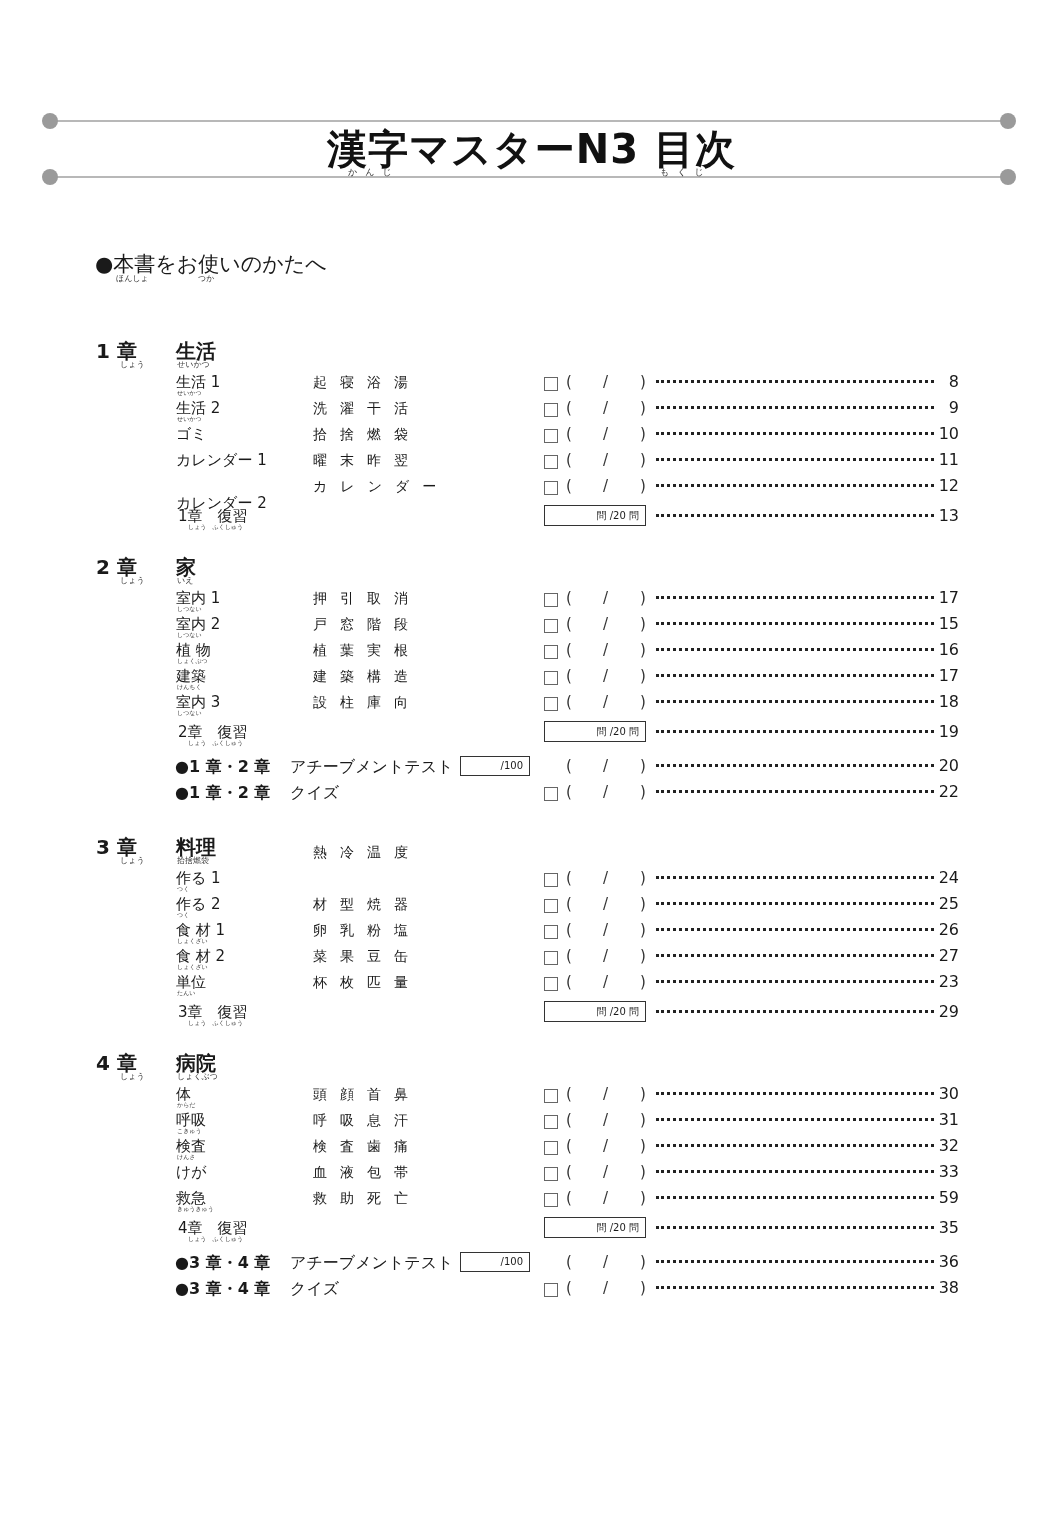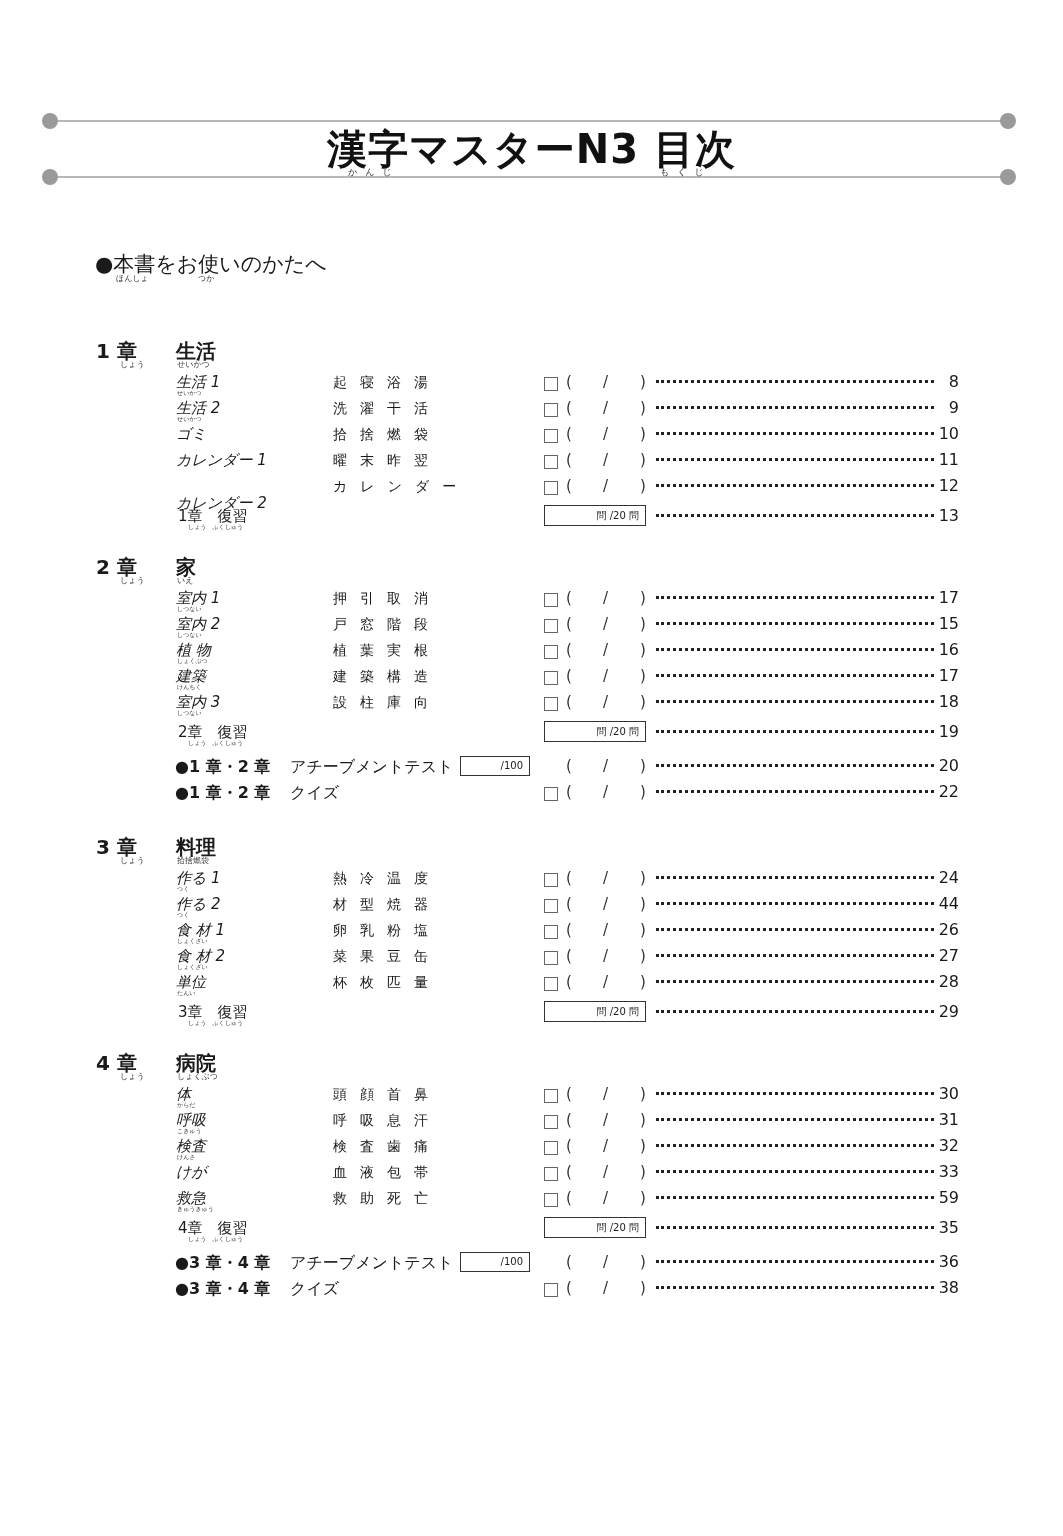--- a/index.html
+++ b/index.html
@@ -11,22 +11,22 @@
   .dot { position:absolute; width:16px; height:16px; border-radius:50%; background:#9a9a9a; }
   .title {
     position:absolute; left:0; width:1083px; top:122px; text-align:center;
     font-size:40px; font-weight:bold; letter-spacing:1px; color:#111;
   }
   .title-ruby { position:absolute; font-size:9px; color:#333; letter-spacing:8px; }
   .intro { position:absolute; left:95px; top:250px; font-size:21px; }
   .ruby { font-size:8px; color:#333; position:absolute; white-space:nowrap; }
   .chap-num { position:absolute; left:96px; font-size:20px; font-weight:bold; }
   .chap-title { position:absolute; left:176px; font-size:20px; font-weight:bold; }
-  .lesson { position:absolute; left:176px; font-size:15px;font-style:italic; }
-  .kanji { position:absolute; left:313px; font-size:14px; letter-spacing:13px;margin-left:20px; }
+  .lesson { position:absolute; left:176px; font-size:15px; }
+  .kanji { position:absolute; left:313px; font-size:14px; letter-spacing:13px; }
   .check { position:absolute; left:544px; width:12px; height:12px; border:1px solid #666; }
   .paren { position:absolute; font-size:15px; color:#333; }
   .leader { position:absolute; left:656px; width:278px; height:0; border-bottom:3px dotted #222; }
   .page { position:absolute; right:104px; font-size:16px; text-align:right; }
   .scorebox { position:absolute; left:544px; width:102px; height:21px; border:1.5px solid #333; font-size:10px; text-align:right; box-sizing:border-box; padding-right:6px; line-height:19px; }
   .review { position:absolute; left:178px; font-size:15px; }
   .special { position:absolute; left:175px; font-size:16px; font-weight:bold; }
   .special-label { position:absolute; font-size:16px; }
   .achbox { position:absolute; width:70px; height:20px; border:1.5px solid #333; font-size:10px; text-align:right; box-sizing:border-box; padding-right:6px; line-height:18px; }
 </style>
@@ -170,36 +170,36 @@
     <span class="paren" style="left:603px;top:783px">/</span>
     <span class="paren" style="left:640px;top:783px">)</span>
     <div class="leader" style="top:790px"></div>
     <div class="page" style="top:782px">22</div>
     <div class="chap-num" style="top:834px">3 章</div>
     <div class="ruby" style="left:120px;top:855px">しょう</div>
     <div class="chap-title" style="top:834px">料理</div>
     <div class="ruby" style="left:177px;top:855px">拾捨燃袋</div>
     <div class="lesson" style="top:869px">作る 1</div>
     <div class="ruby" style="left:177px;top:885px;font-size:6px">つく</div>
-    <div class="kanji" style="top:870px">熱冷温度</div>
+    <div class="kanji" style="top:844px">熱冷温度</div>
     <div class="check" style="top:873px"></div>
     <span class="paren" style="left:566px;top:869px">(</span>
     <span class="paren" style="left:603px;top:869px">/</span>
     <span class="paren" style="left:640px;top:869px">)</span>
     <div class="leader" style="top:876px"></div>
     <div class="page" style="top:868px">24</div>
     <div class="lesson" style="top:895px">作る 2</div>
     <div class="ruby" style="left:177px;top:911px;font-size:6px">つく</div>
     <div class="kanji" style="top:896px">材型焼器</div>
     <div class="check" style="top:899px"></div>
     <span class="paren" style="left:566px;top:895px">(</span>
     <span class="paren" style="left:603px;top:895px">/</span>
     <span class="paren" style="left:640px;top:895px">)</span>
     <div class="leader" style="top:902px"></div>
-    <div class="page" style="top:894px">44</div>
+    <div class="page" style="top:894px">25</div>
     <div class="lesson" style="top:921px">食 材 1</div>
     <div class="ruby" style="left:177px;top:937px;font-size:6px">しょくざい</div>
     <div class="kanji" style="top:922px">卵乳粉塩</div>
     <div class="check" style="top:925px"></div>
     <span class="paren" style="left:566px;top:921px">(</span>
     <span class="paren" style="left:603px;top:921px">/</span>
     <span class="paren" style="left:640px;top:921px">)</span>
     <div class="leader" style="top:928px"></div>
     <div class="page" style="top:920px">26</div>
     <div class="lesson" style="top:947px">食 材 2</div>
@@ -212,21 +212,21 @@
     <div class="leader" style="top:954px"></div>
     <div class="page" style="top:946px">27</div>
     <div class="lesson" style="top:973px">単位</div>
     <div class="ruby" style="left:177px;top:989px;font-size:6px">たんい</div>
     <div class="kanji" style="top:974px">杯枚匹量</div>
     <div class="check" style="top:977px"></div>
     <span class="paren" style="left:566px;top:973px">(</span>
     <span class="paren" style="left:603px;top:973px">/</span>
     <span class="paren" style="left:640px;top:973px">)</span>
     <div class="leader" style="top:980px"></div>
-    <div class="page" style="top:972px">28</div>
+    <div class="page" style="top:972px">23</div>
     <div class="review" style="top:1003px">3章　復習</div>
     <div class="ruby" style="left:188px;top:1019px;font-size:6px">しょう　ふくしゅう</div>
     <div class="scorebox" style="top:1001px">問 /20 問</div>
     <div class="leader" style="top:1010px"></div>
     <div class="page" style="top:1002px">29</div>
     <div class="chap-num" style="top:1050px">4 章</div>
     <div class="ruby" style="left:120px;top:1071px">しょう</div>
     <div class="chap-title" style="top:1050px">病院</div>
     <div class="ruby" style="left:177px;top:1071px">しょくぶつ</div>
     <div class="lesson" style="top:1085px">体</div>

